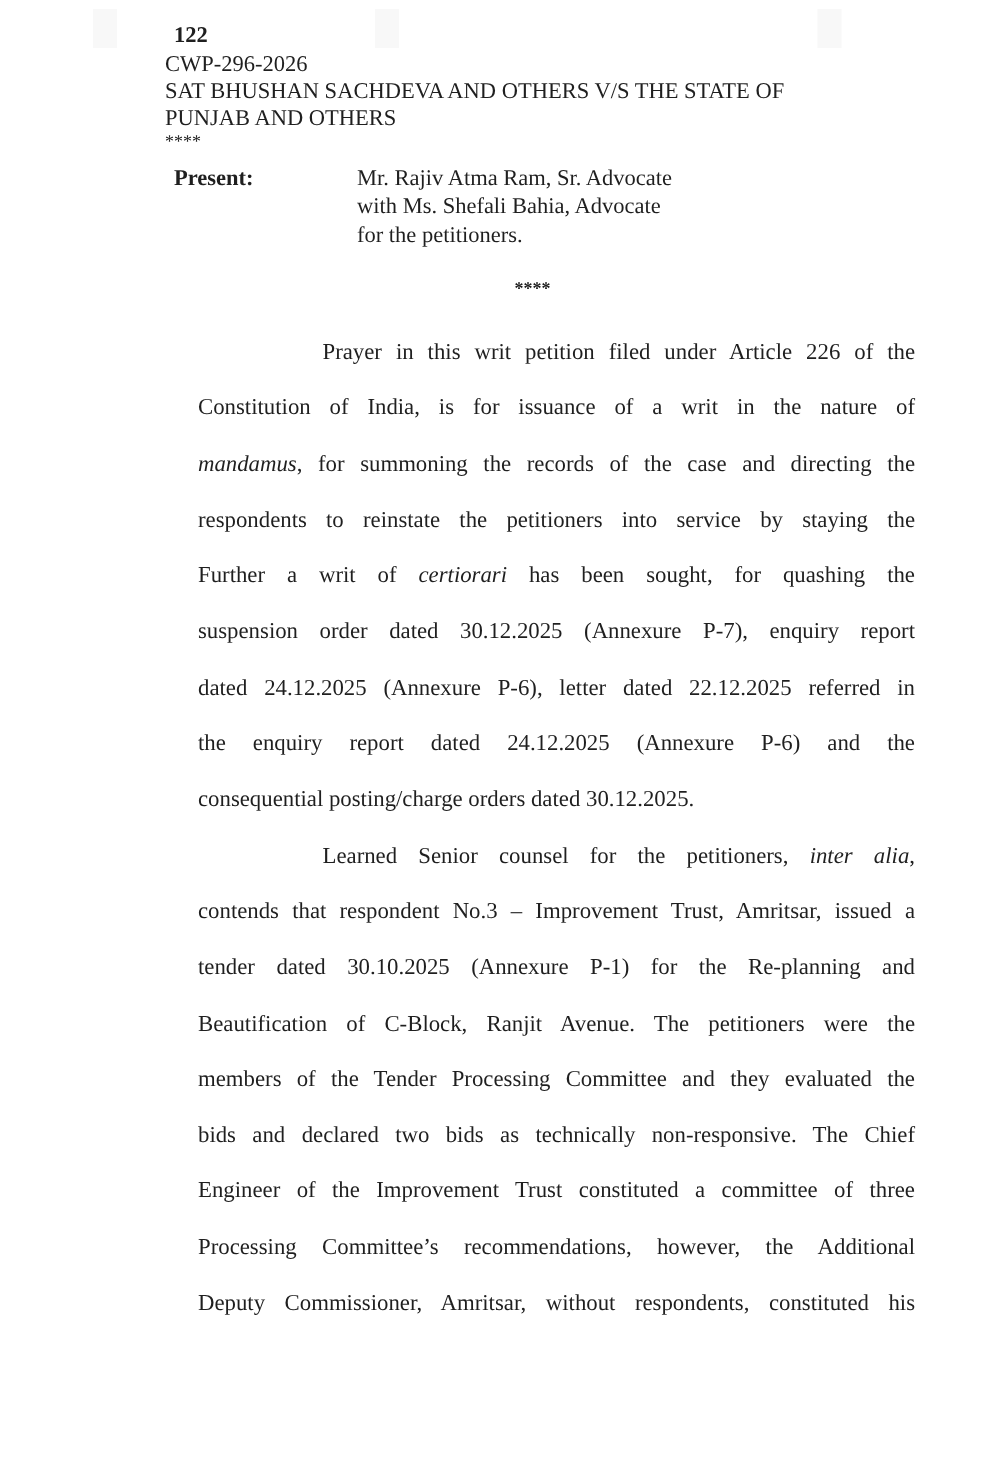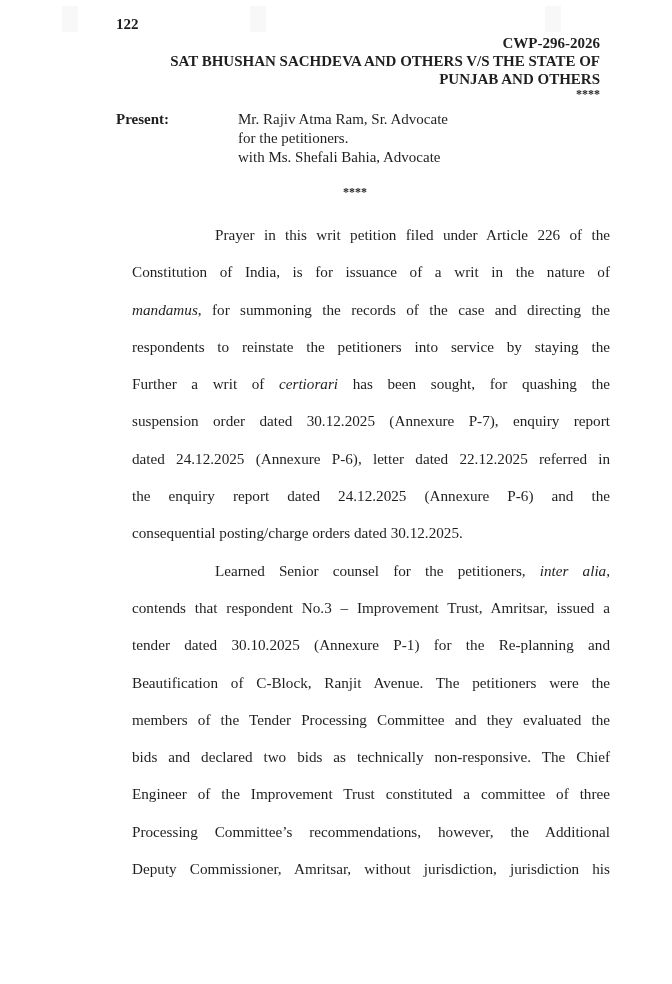--- a/index.html
+++ b/index.html
@@ -36,22 +36,22 @@
       top: 15px;
       font-weight: bold;
       font-size: 15px;
       line-height: 18px;
     }
     .header-block {
       position: absolute;
       left: 110px;
       width: 490px;
       top: 34px;
-      text-align: right;
-      font-weight: bold;
+      text-align: left;
+      font-weight: normal;
       font-size: 15px;
       line-height: 18px;
     }
     .header-block .stars {
       font-size: 12px;
       line-height: 12px;
     }
     .present {
       position: absolute;
       left: 116px;
@@ -128,22 +128,22 @@
     <div>CWP-296-2026</div>
     <div>SAT BHUSHAN SACHDEVA AND OTHERS V/S THE STATE OF</div>
     <div>PUNJAB AND OTHERS</div>
     <div class="stars">****</div>
   </div>
 
   <div class="present">
     <div class="label">Present:</div>
     <div class="lines">
       <div>Mr. Rajiv Atma Ram, Sr. Advocate</div>
+      <div>with Ms. Shefali Bahia, Advocate</div>
       <div>for the petitioners.</div>
-      <div>with Ms. Shefali Bahia, Advocate</div>
     </div>
   </div>
 
   <div class="stars-sep">****</div>
 
   <div class="body-text">
     <div id="para1">
         <div class="line indent"><span>Prayer in this writ petition filed under Article 226 of the</span></div>
         <div class="line"><span>Constitution of India, is for issuance of a writ in the nature of</span></div>
         <div class="line"><i>mandamus</i><span>, for summoning the records of the case and directing the</span></div>
@@ -156,17 +156,17 @@
       </div>
     <div id="para2">
         <div class="line indent"><span>Learned Senior counsel for the petitioners, </span><i>inter alia</i><span>,</span></div>
         <div class="line"><span>contends that respondent No.3 – Improvement Trust, Amritsar, issued a</span></div>
         <div class="line"><span>tender dated 30.10.2025 (Annexure P-1) for the Re-planning and</span></div>
         <div class="line"><span>Beautification of C-Block, Ranjit Avenue. The petitioners were the</span></div>
         <div class="line"><span>members of the Tender Processing Committee and they evaluated the</span></div>
         <div class="line"><span>bids and declared two bids as technically non-responsive. The Chief</span></div>
         <div class="line"><span>Engineer of the Improvement Trust constituted a committee of three</span></div>
         <div class="line"><span>Processing Committee’s recommendations, however, the Additional</span></div>
-        <div class="line"><span>Deputy Commissioner, Amritsar, without jurisdiction, jurisdiction his</span></div>
+        <div class="line"><span>Deputy Commissioner, Amritsar, without respondents, constituted his</span></div>
       </div>
   </div>
 
 </div>
 
 </body></html>

